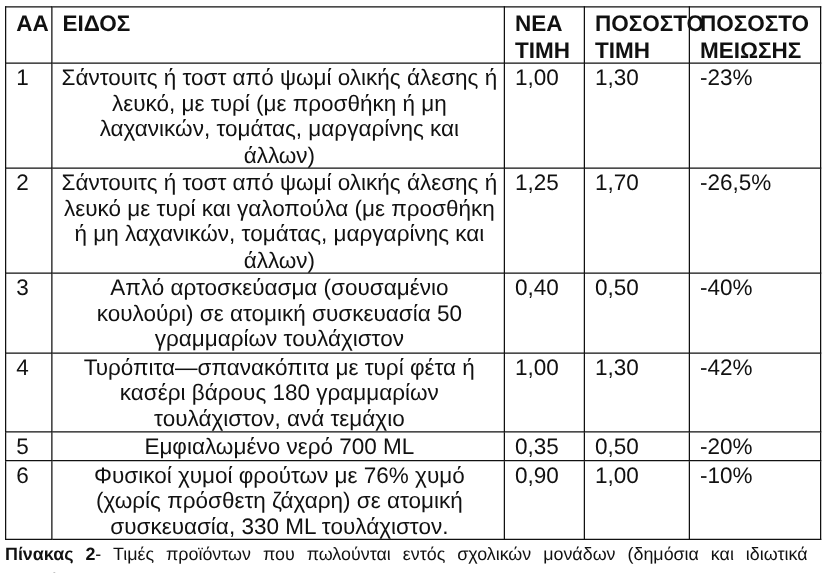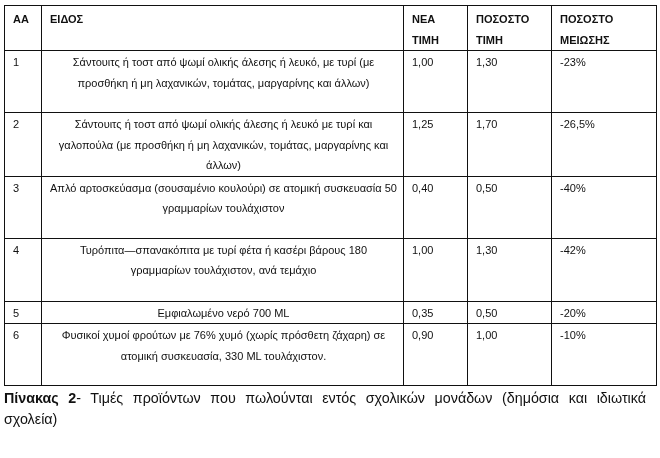--- a/index.html
+++ b/index.html
@@ -18,21 +18,21 @@
     .doc {
       position: absolute;
       left: 4px;
       top: 5px;
       width: 652px;
     }
     table.prices {
       border-collapse: collapse;
       width: 652px;
       table-layout: fixed;
-      font-size: 11px;
+      font-size: 18px;
       line-height: 20.5px;
     }
     table.prices th, table.prices td {
       border: 1.3px solid #111;
       vertical-align: top;
       text-align: left;
       padding: 1px 5px 0px 8px;
     }
     table.prices th {
       font-weight: bold;

